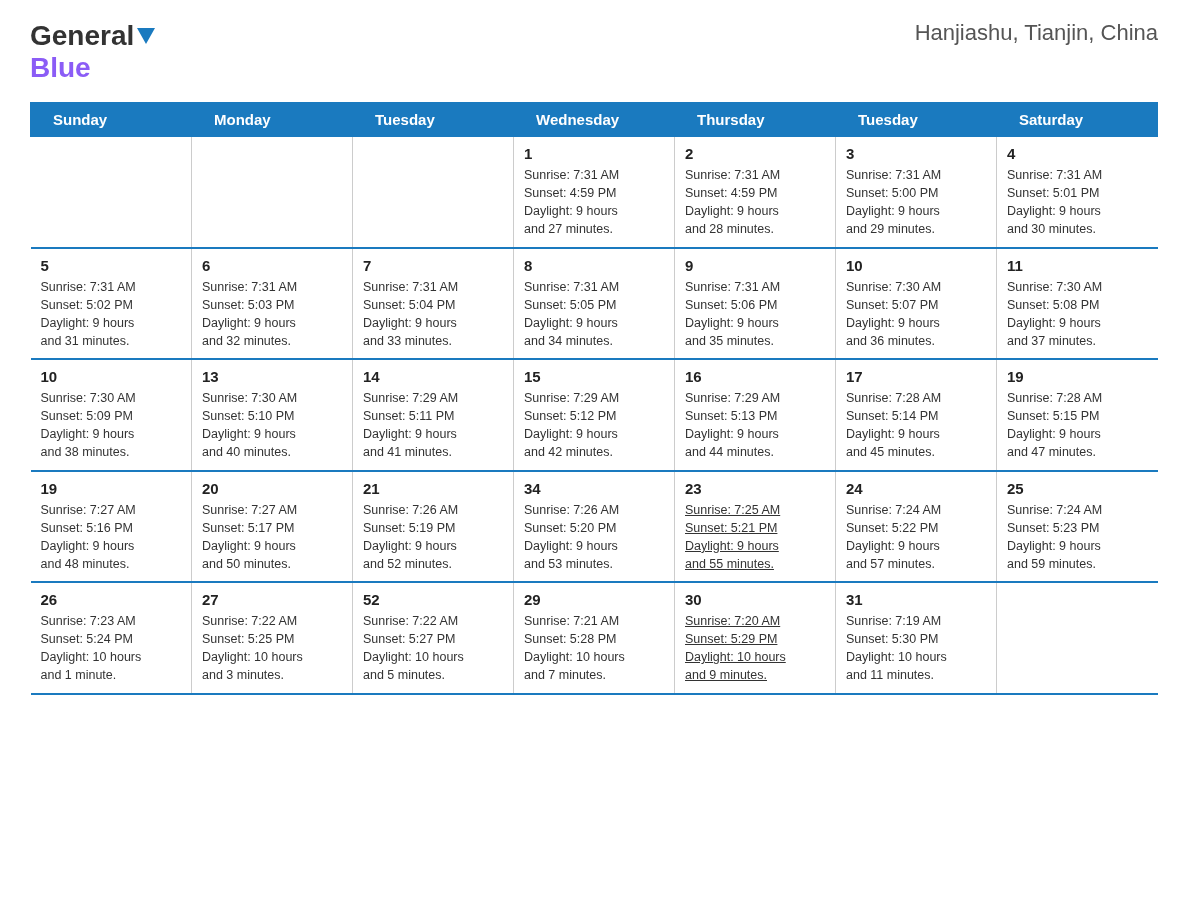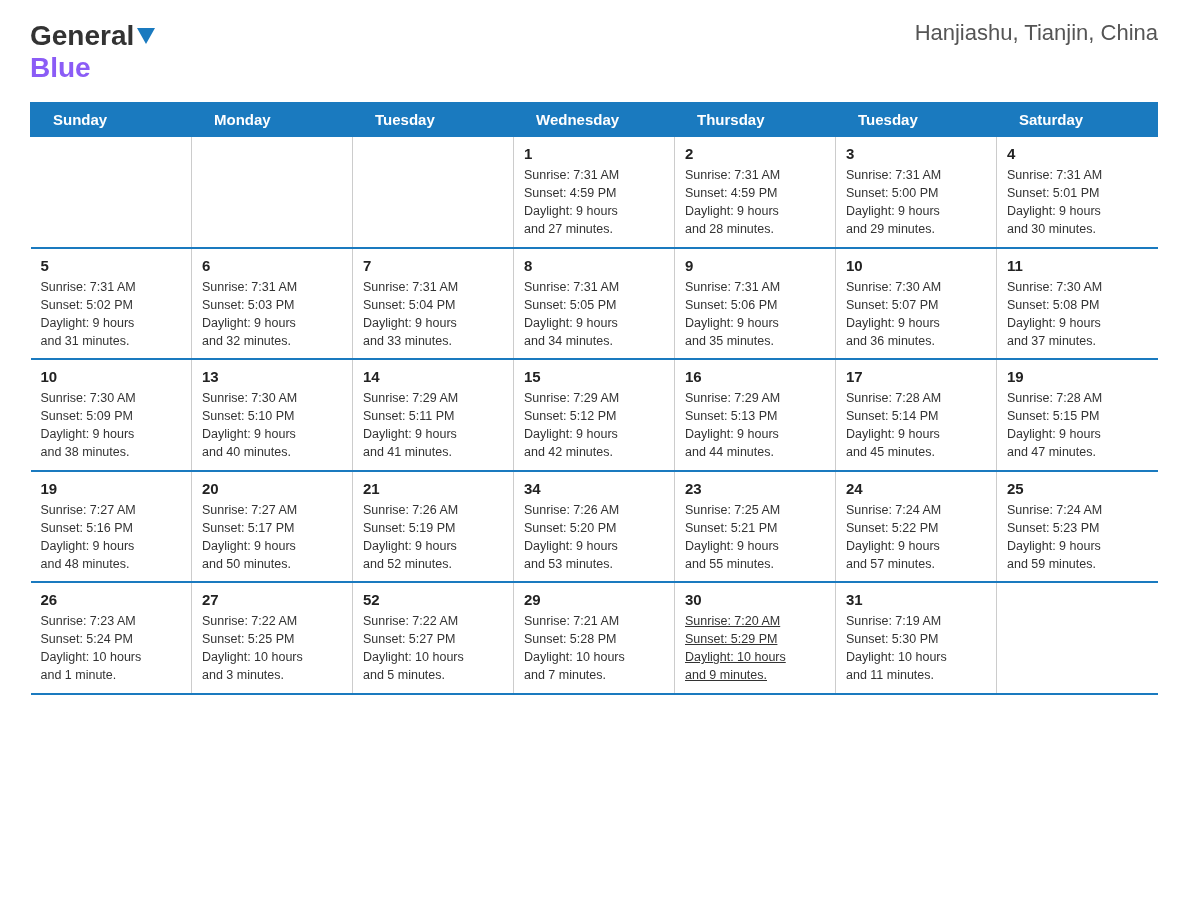--- a/index.html
+++ b/index.html
@@ -276,21 +276,21 @@
         </td>
         <td>
           <span class="day-num">34</span>
           <div class="day-info" style="white-space: pre-line;">Sunrise: 7:26 AM
 Sunset: 5:20 PM
 Daylight: 9 hours
 and 53 minutes.</div>
         </td>
         <td>
           <span class="day-num">23</span>
-          <div class="day-info" style="white-space: pre-line;">Sunrise: 7:25 AM
+          <div class="day-info" style="white-space: pre-line; text-decoration: underline;">Sunrise: 7:25 AM
 Sunset: 5:21 PM
 Daylight: 9 hours
 and 55 minutes.</div>
         </td>
         <td>
           <span class="day-num">24</span>
           <div class="day-info" style="white-space: pre-line;">Sunrise: 7:24 AM
 Sunset: 5:22 PM
 Daylight: 9 hours
 and 57 minutes.</div>

